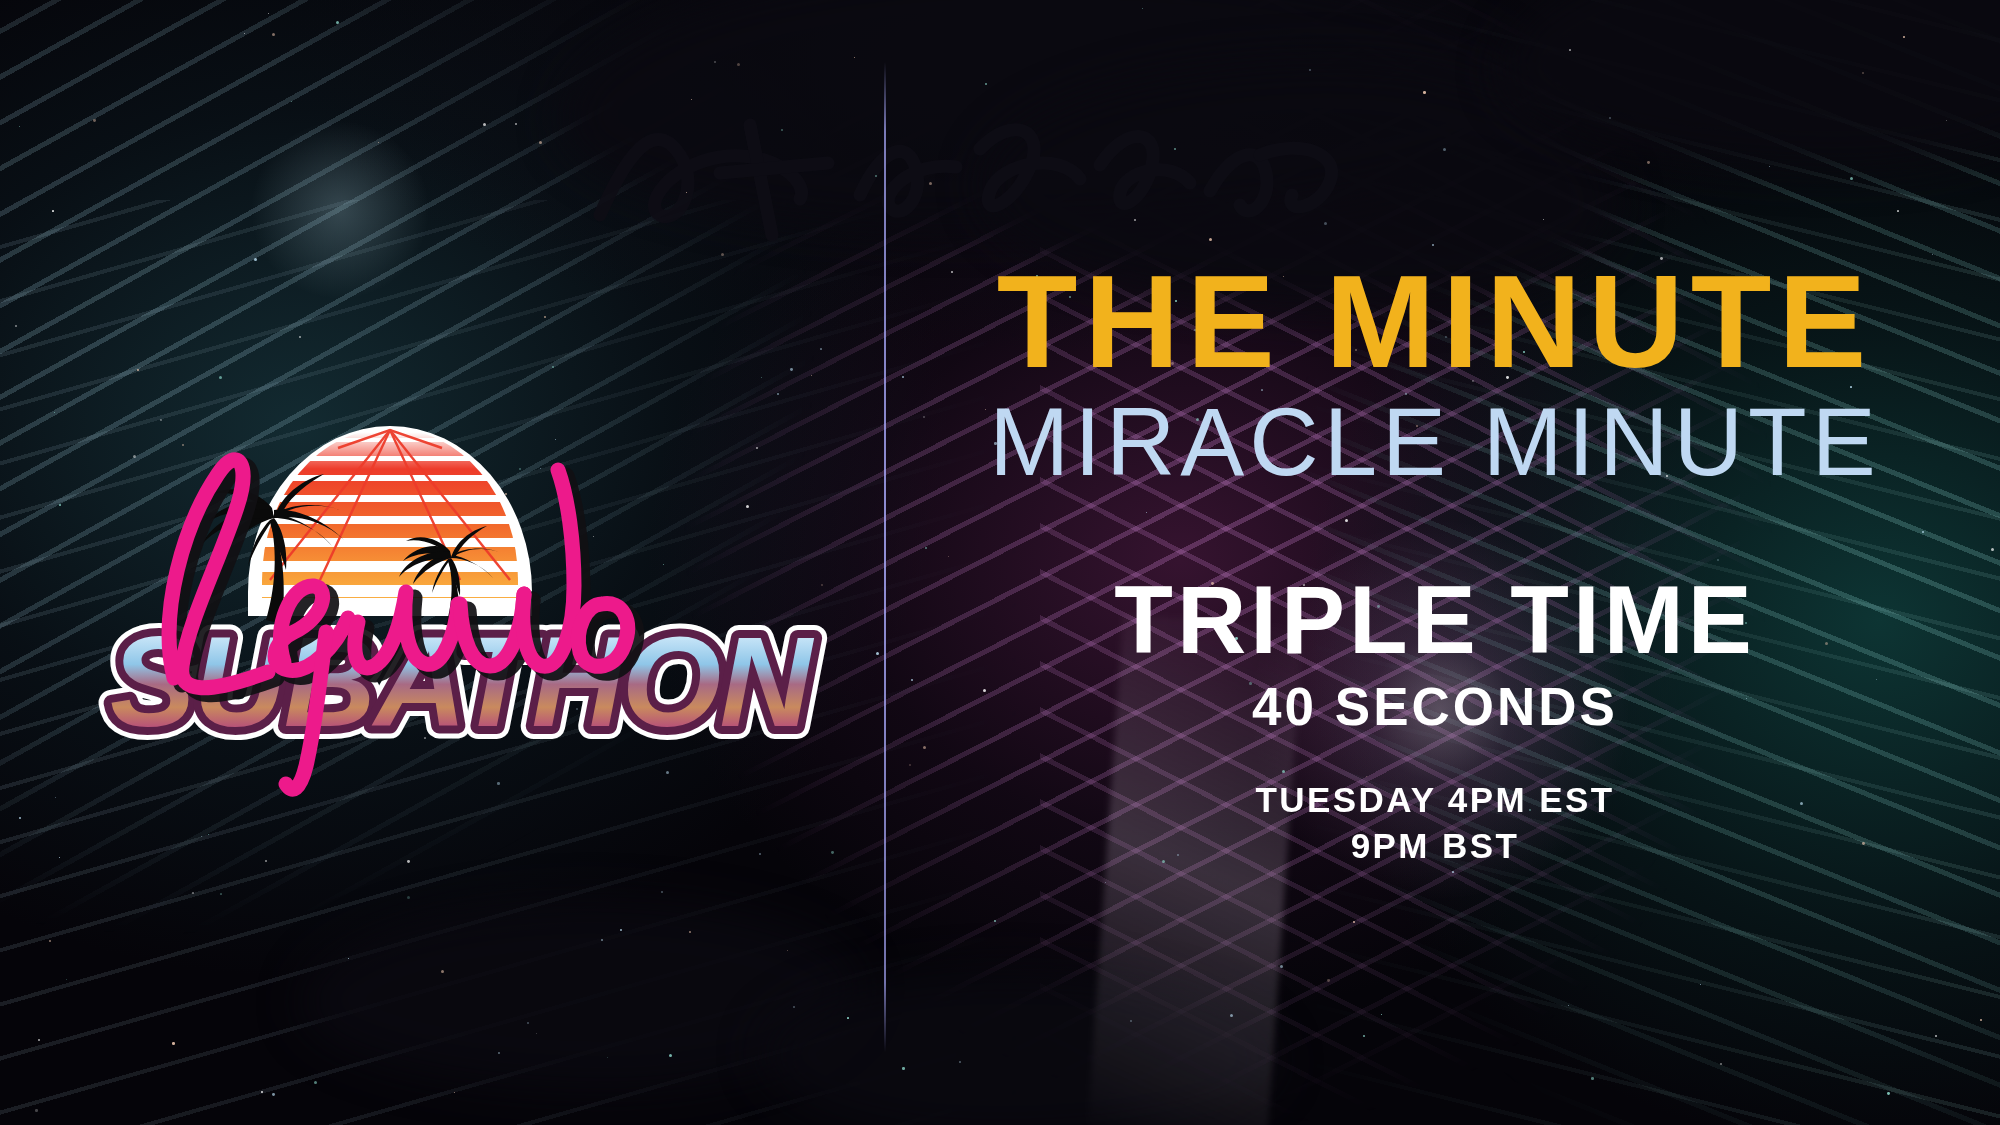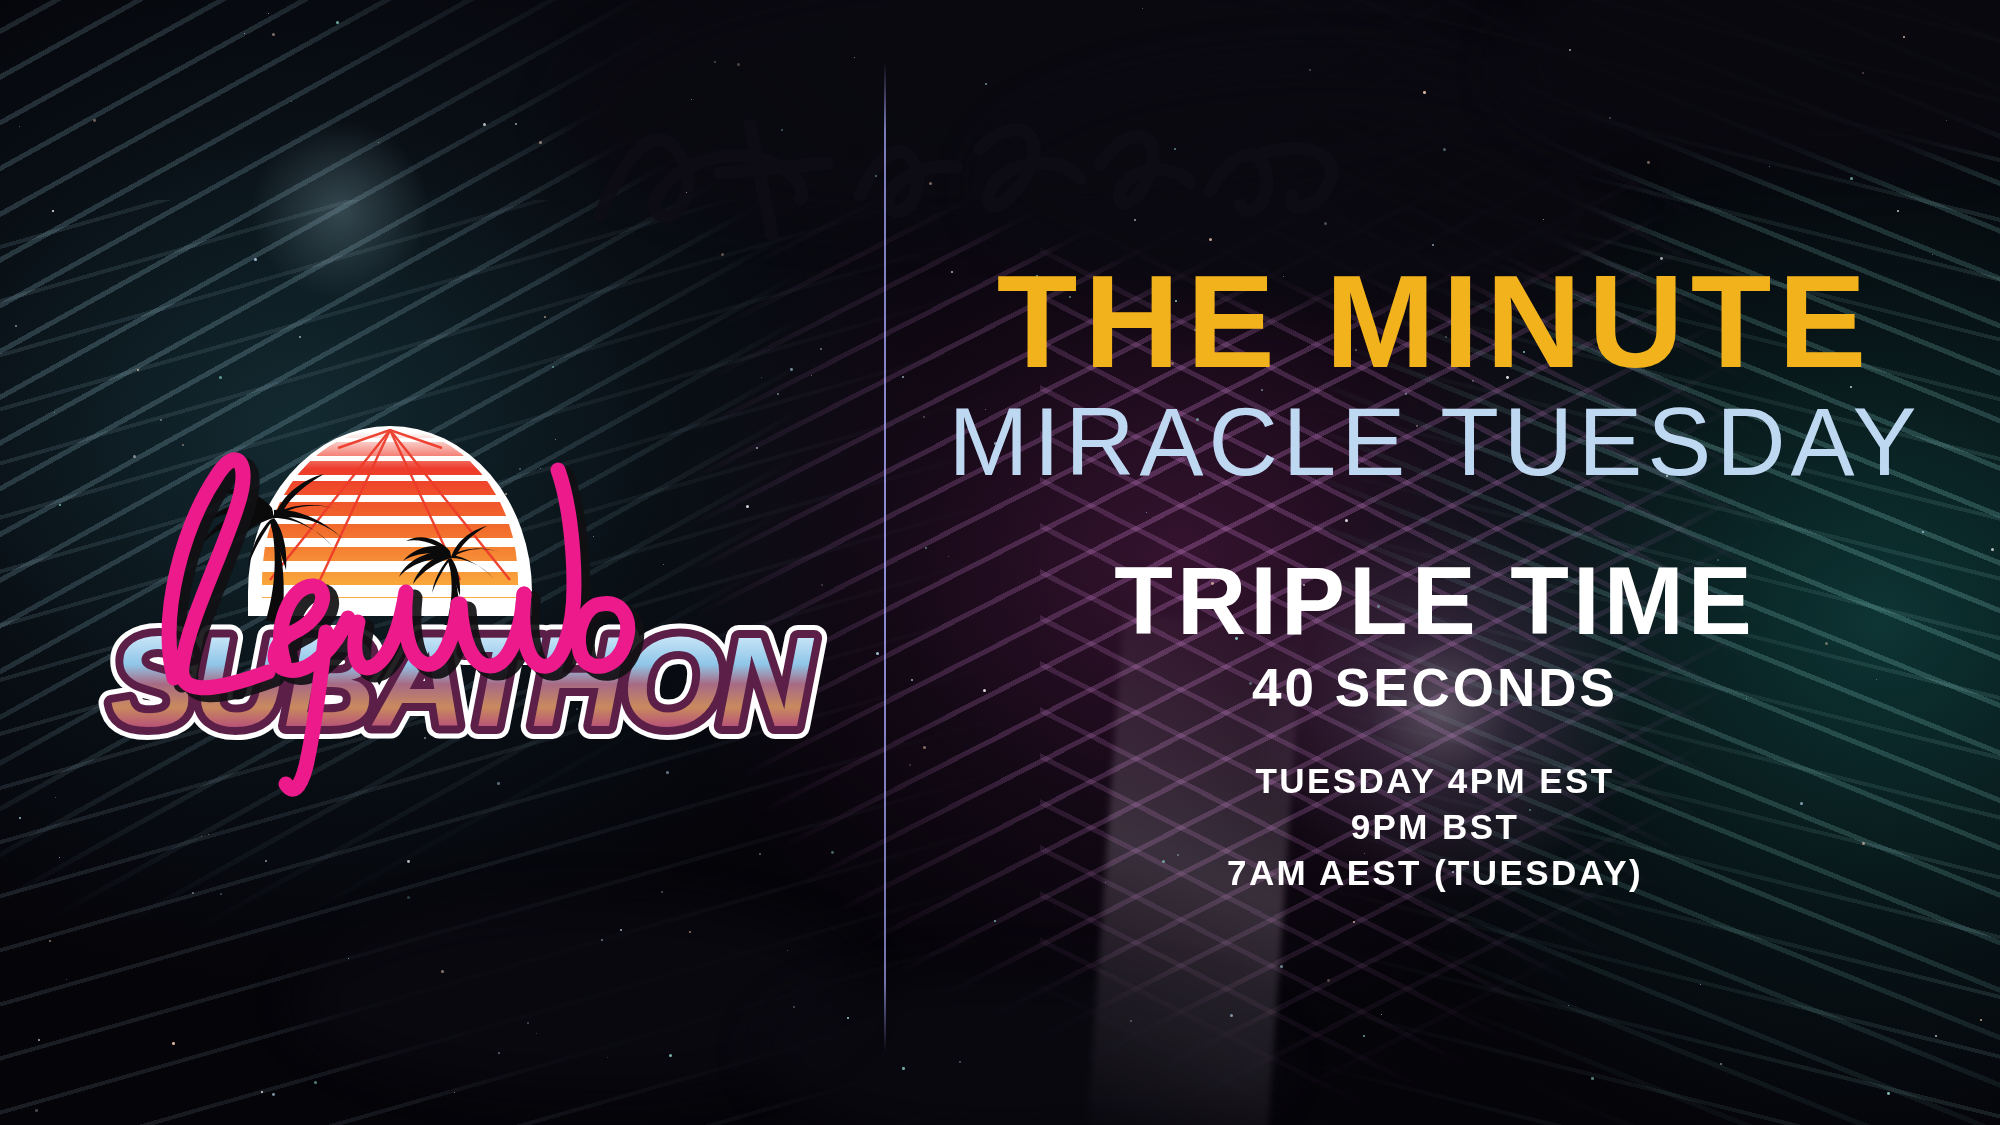--- a/index.html
+++ b/index.html
@@ -148,21 +148,21 @@
   .l-final {
     font-size:132px; font-weight:700; letter-spacing:7px; line-height:1.02;
     color:#F2B21C;
   }
   .l-miracle {
     font-size:96px; font-weight:400; letter-spacing:5px; line-height:1.05;
     color:#BFD8F2; margin-top:2px;
   }
   .l-triple {
     font-size:96px; font-weight:700; letter-spacing:4px; line-height:1.02;
-    color:#FFFFFF; margin-top:60px;
+    color:#FFFFFF; margin-top:79px;
   }
   .l-seconds {
     font-size:53px; font-weight:600; letter-spacing:3px; line-height:1.05;
     color:#FFFFFF; margin-top:10px;
   }
   .times { margin-top:42px; }
   .l-time {
     font-size:35px; font-weight:700; letter-spacing:2.4px; line-height:1.32;
     color:#FFFFFF;
   }
@@ -520,23 +520,22 @@
           <path d="M256,352 C250,404 244,452 236,486 C230,510 222,514 216,504"></path>
         </g>
 
         <text x="-9999" y="-9999">Legundo</text>
       </g>
     </svg>
   </div>
 
   <div id="copy">
     <div class="l-final">THE MINUTE</div>
-    <div class="l-miracle">MIRACLE TUESDAY</div>
+    <div class="l-miracle">MIRACLE MINUTE</div>
     <div class="l-triple">TRIPLE TIME</div>
     <div class="l-seconds">40 SECONDS</div>
     <div class="times">
       <div class="l-time">TUESDAY 4PM EST</div>
       <div class="l-time">9PM BST</div>
-      <div class="l-time">7AM AEST (TUESDAY)</div>
     </div>
   </div>
 
 </div>
 
 </body></html>

